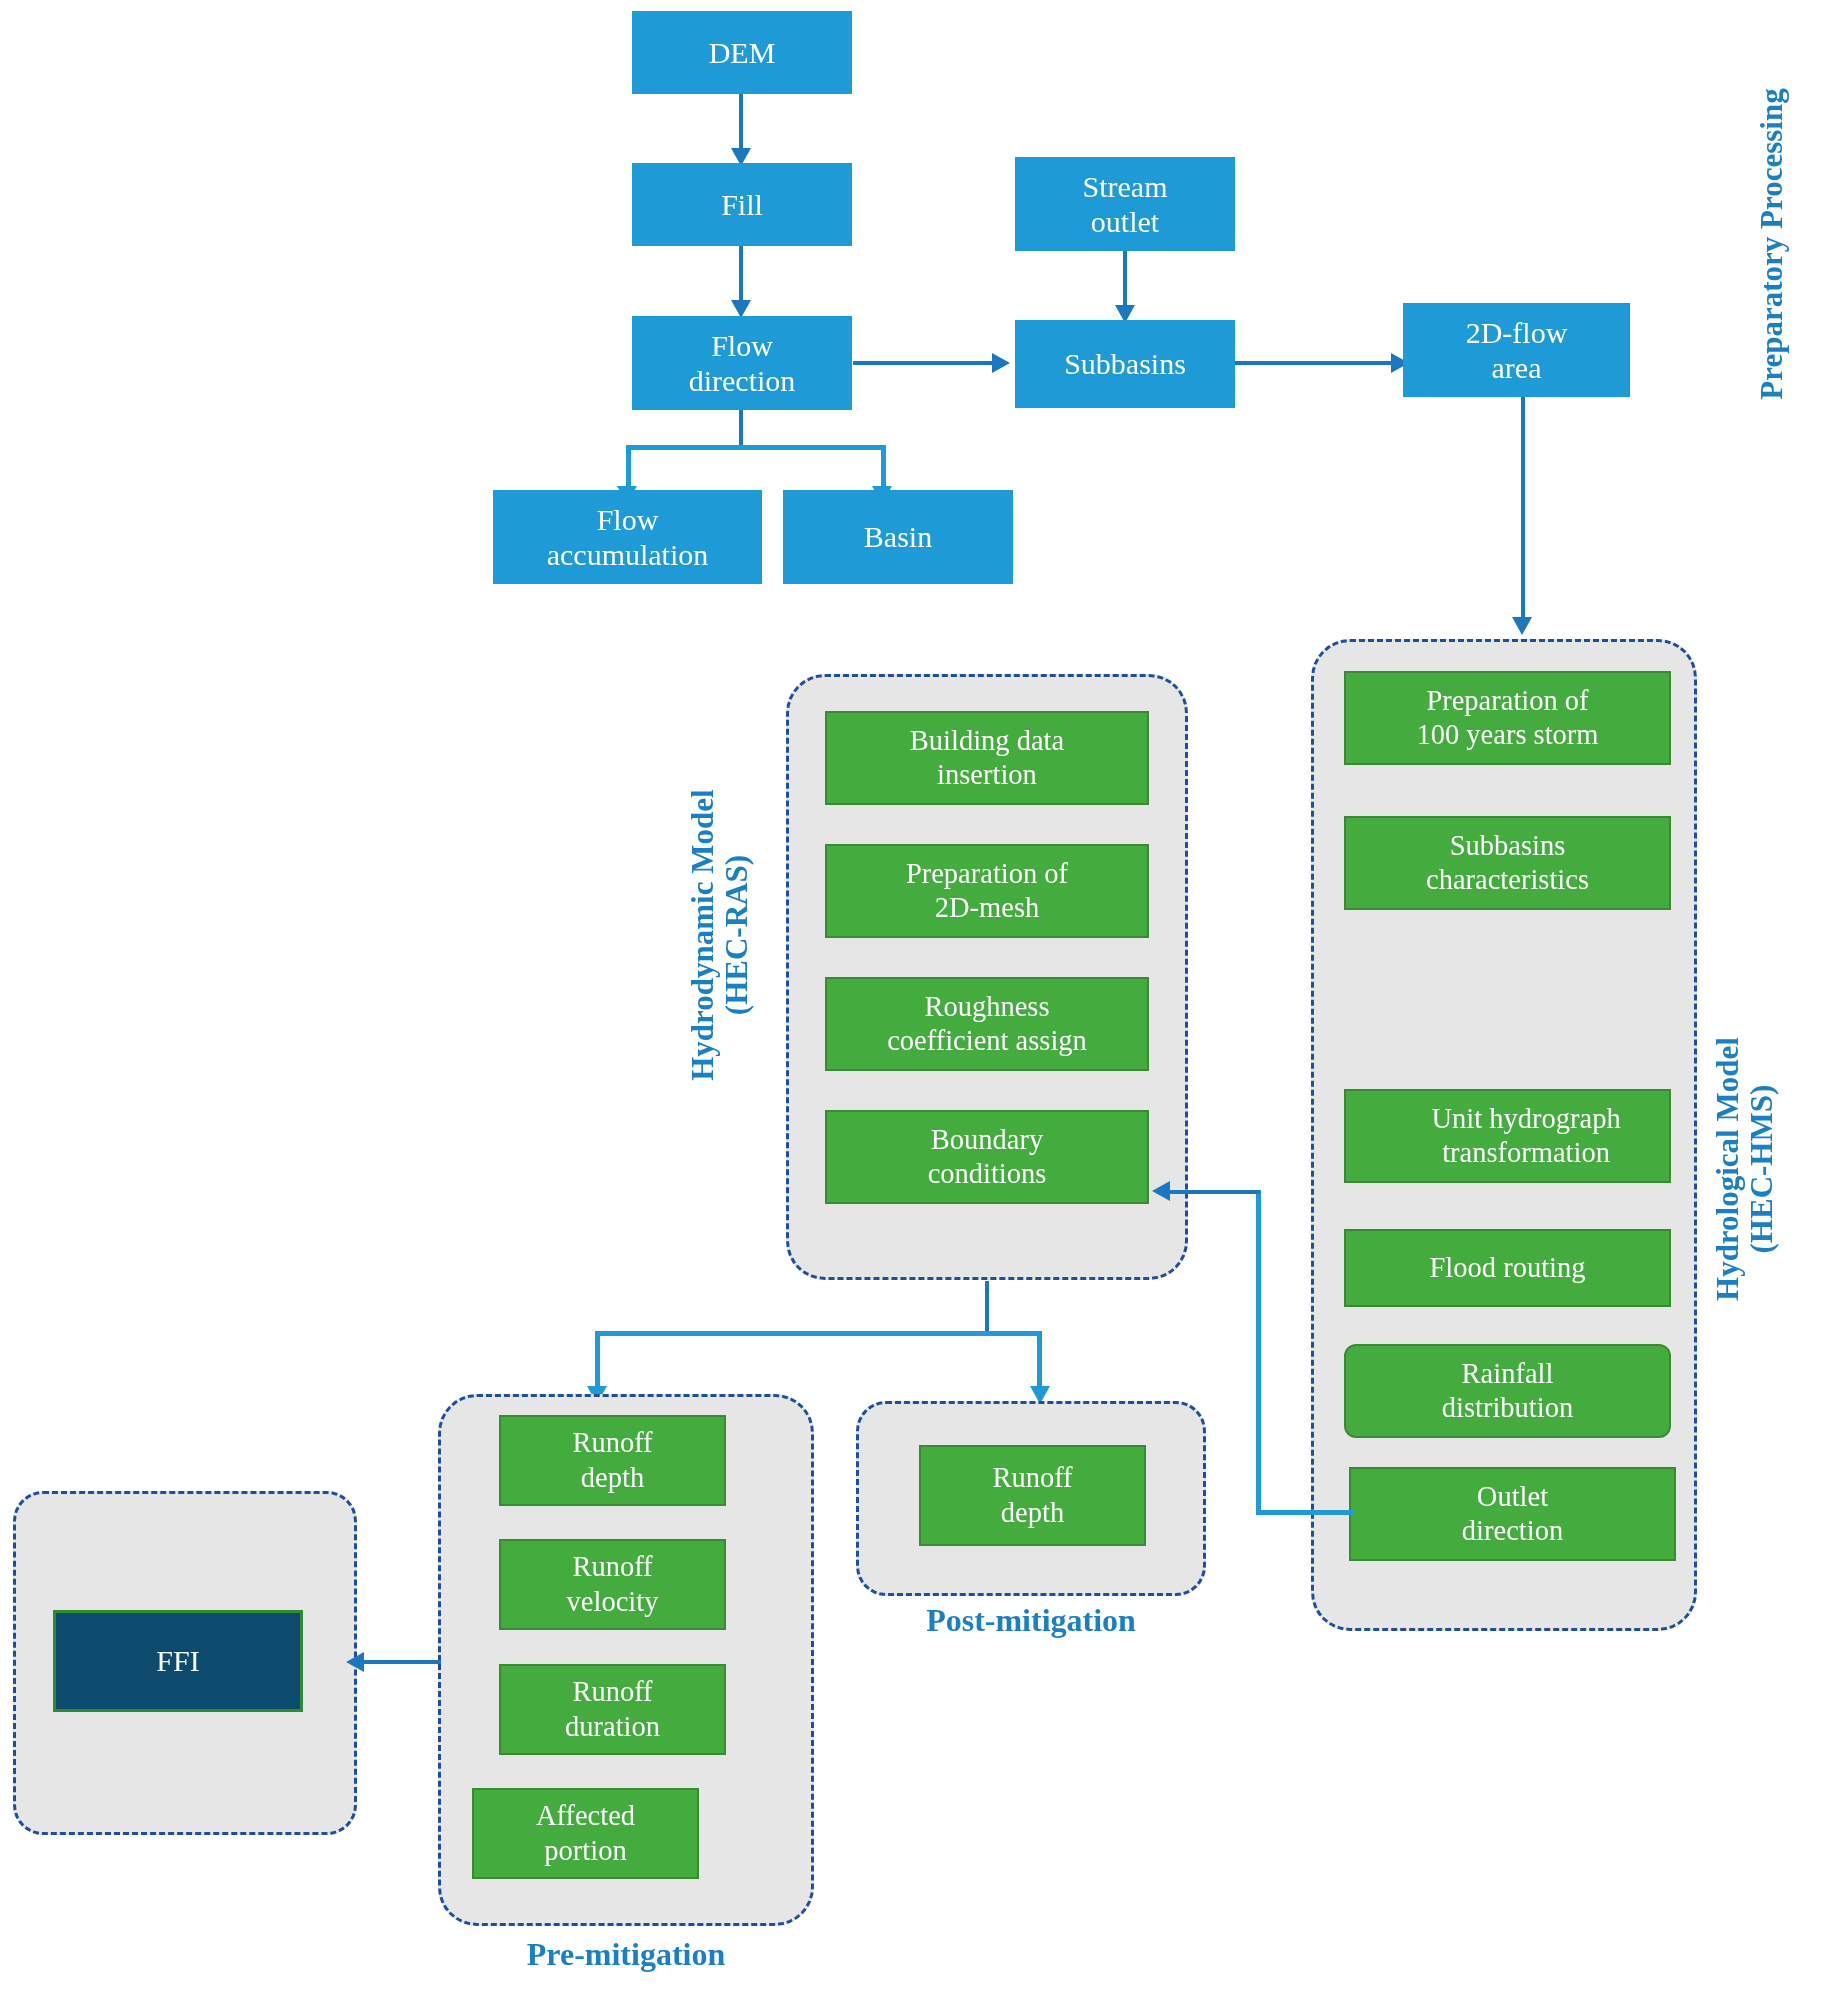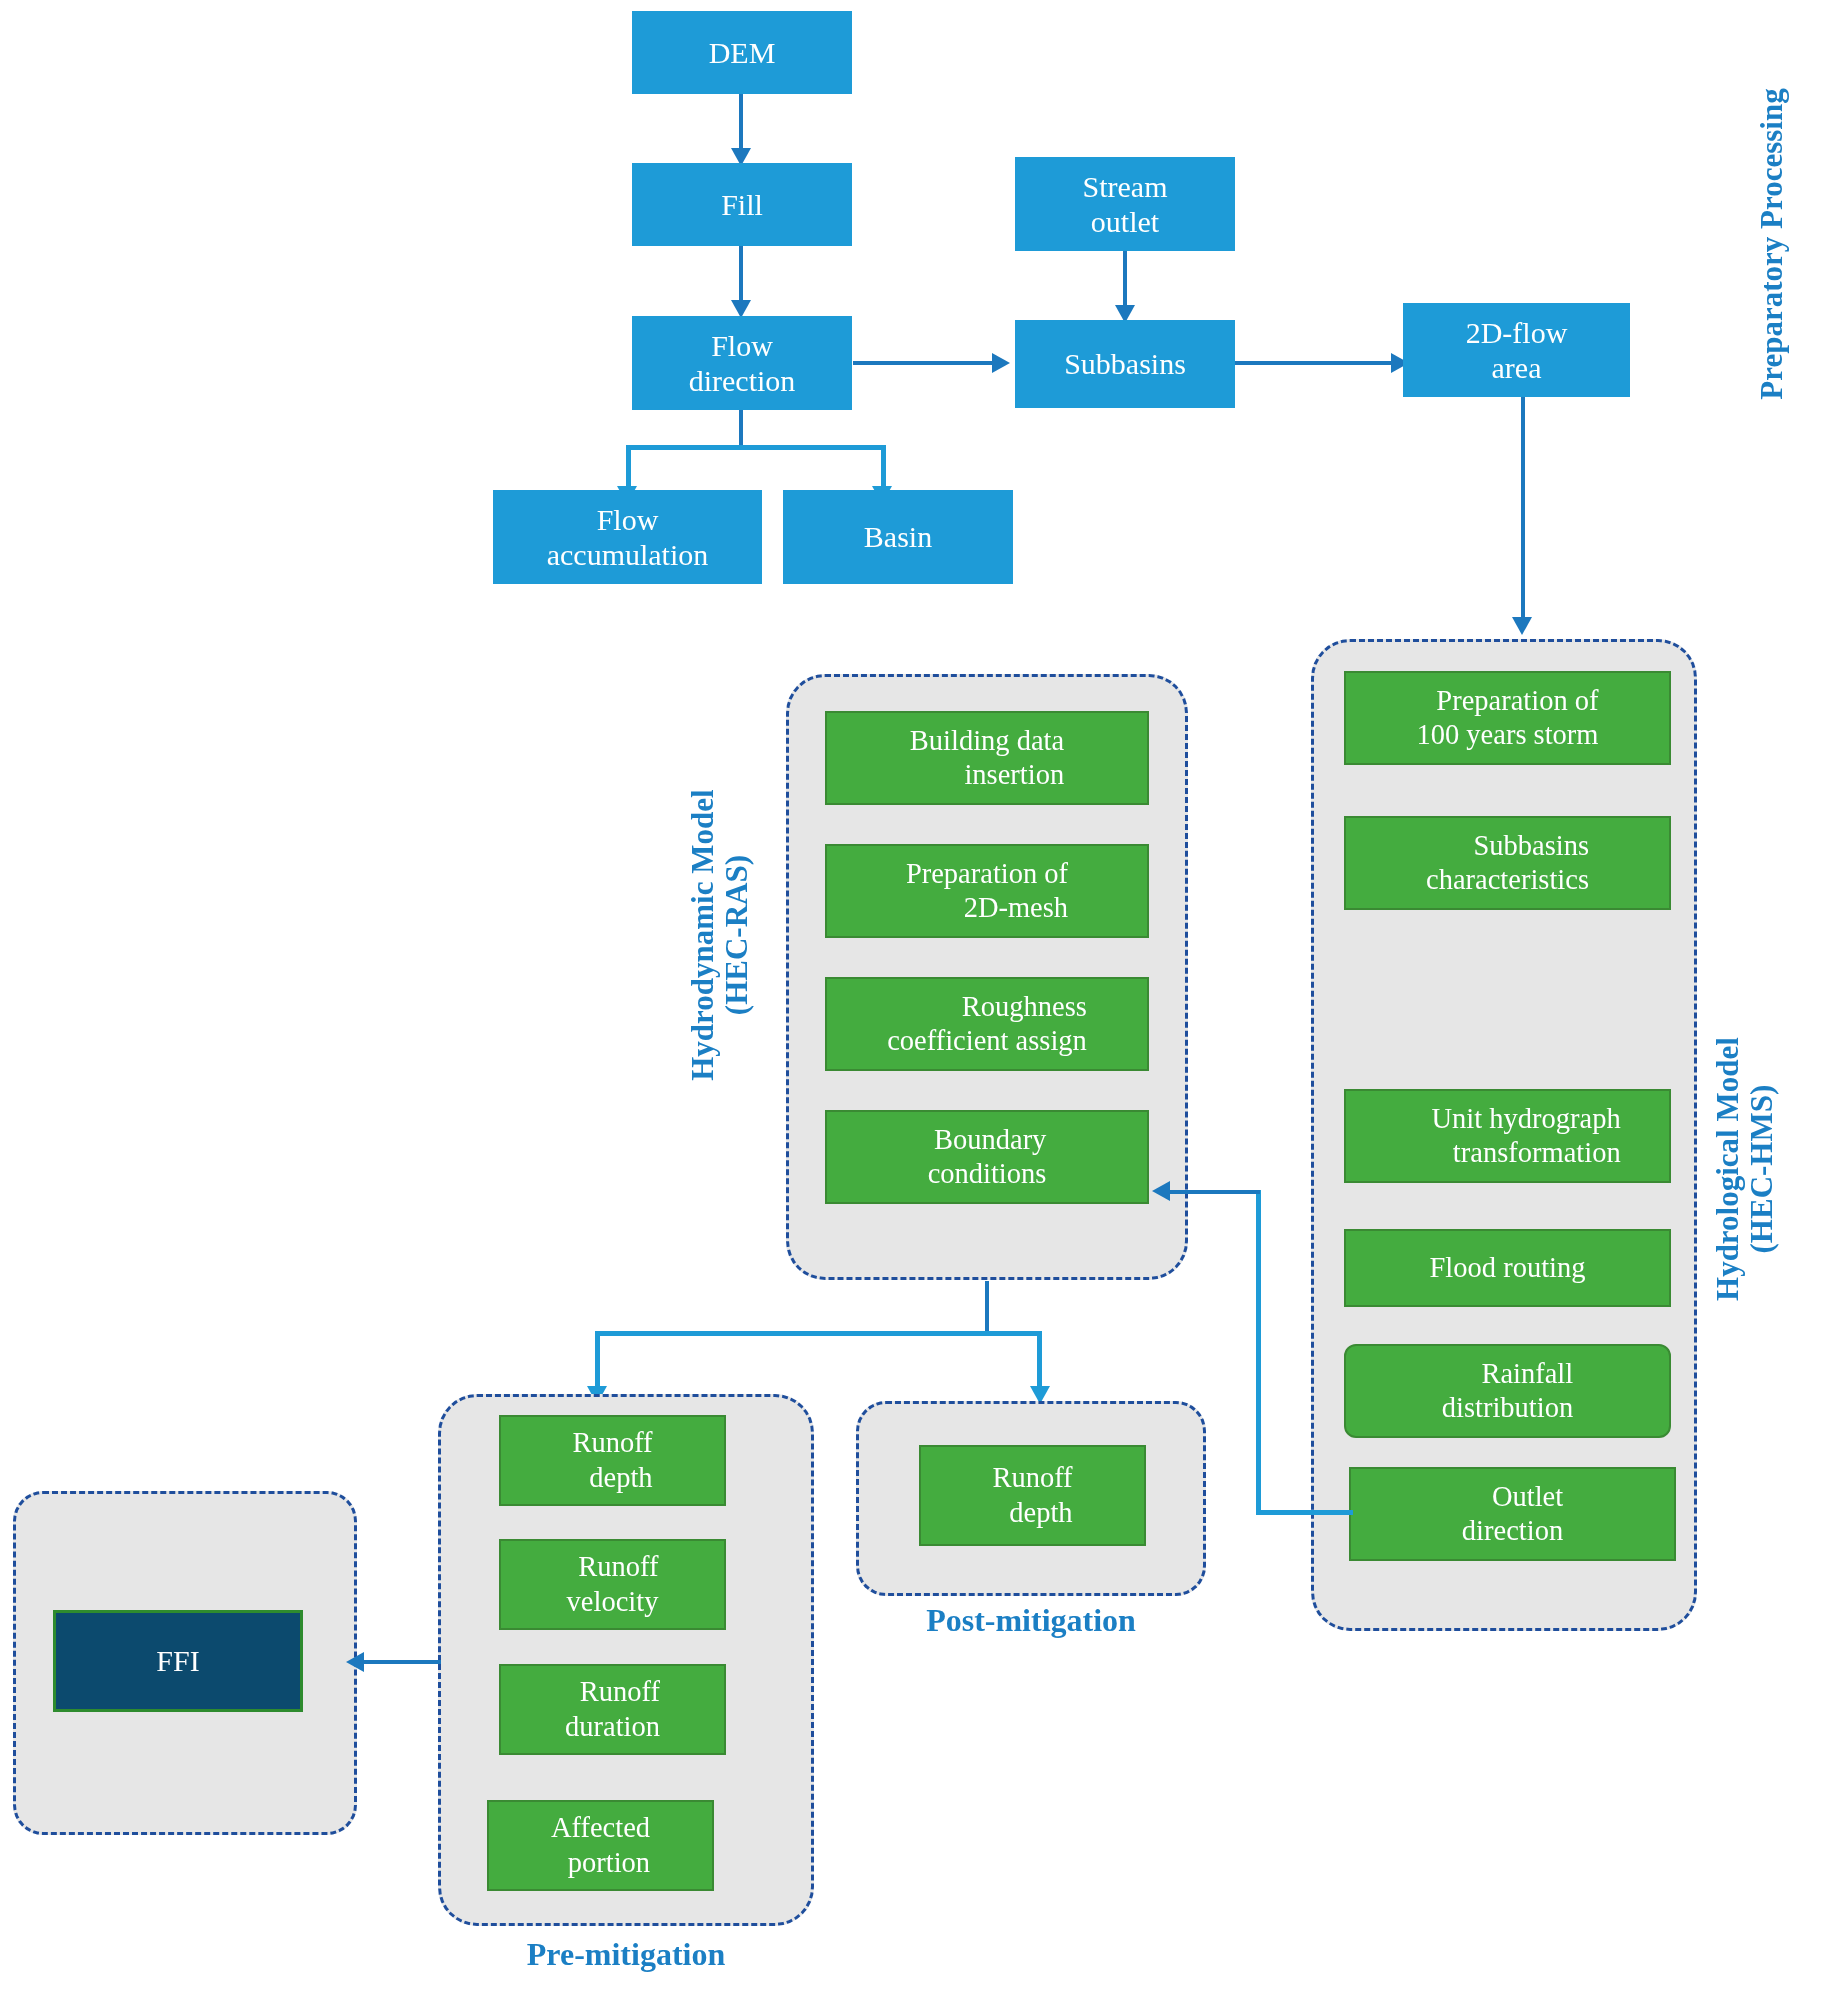--- a/index.html
+++ b/index.html
@@ -27,21 +27,21 @@
   }
   
   .gbox{
     position:absolute;
     background:#44AC3F;
     border:2.6px solid #3A8A33;
     color:#ffffff;
     display:flex;
     align-items:center;
     justify-content:center;
-    text-align:right;
+    text-align:center;
     line-height:1.2;
     font-size:28.5px;
     box-sizing:border-box;
     padding:1.3px 3.9px;
   }
   
   .obox{
     position:absolute;
     background:#0c4a6e;
     border:3.2px solid #2E8B2E;
@@ -280,21 +280,21 @@
     </span>
   </div>
 
   <div class="gbox" style="left:499px;top:1664px;width:227px;height:91px;">
     <span>
       <span>Runoff</span><br>
       <span>duration</span>
     </span>
   </div>
 
-  <div class="gbox" style="left:487px;top:1788px;width:227px;height:91px;margin-top:12px;">
+  <div class="gbox" style="left:472px;top:1788px;width:227px;height:91px;">
     <span>
       <span>Affected</span><br>
       <span>portion</span>
     </span>
   </div>
 
   <div class="hcap" style="left:438px;top:1936px;width:376px;">
     <span>Pre-mitigation</span>
   </div>
 

